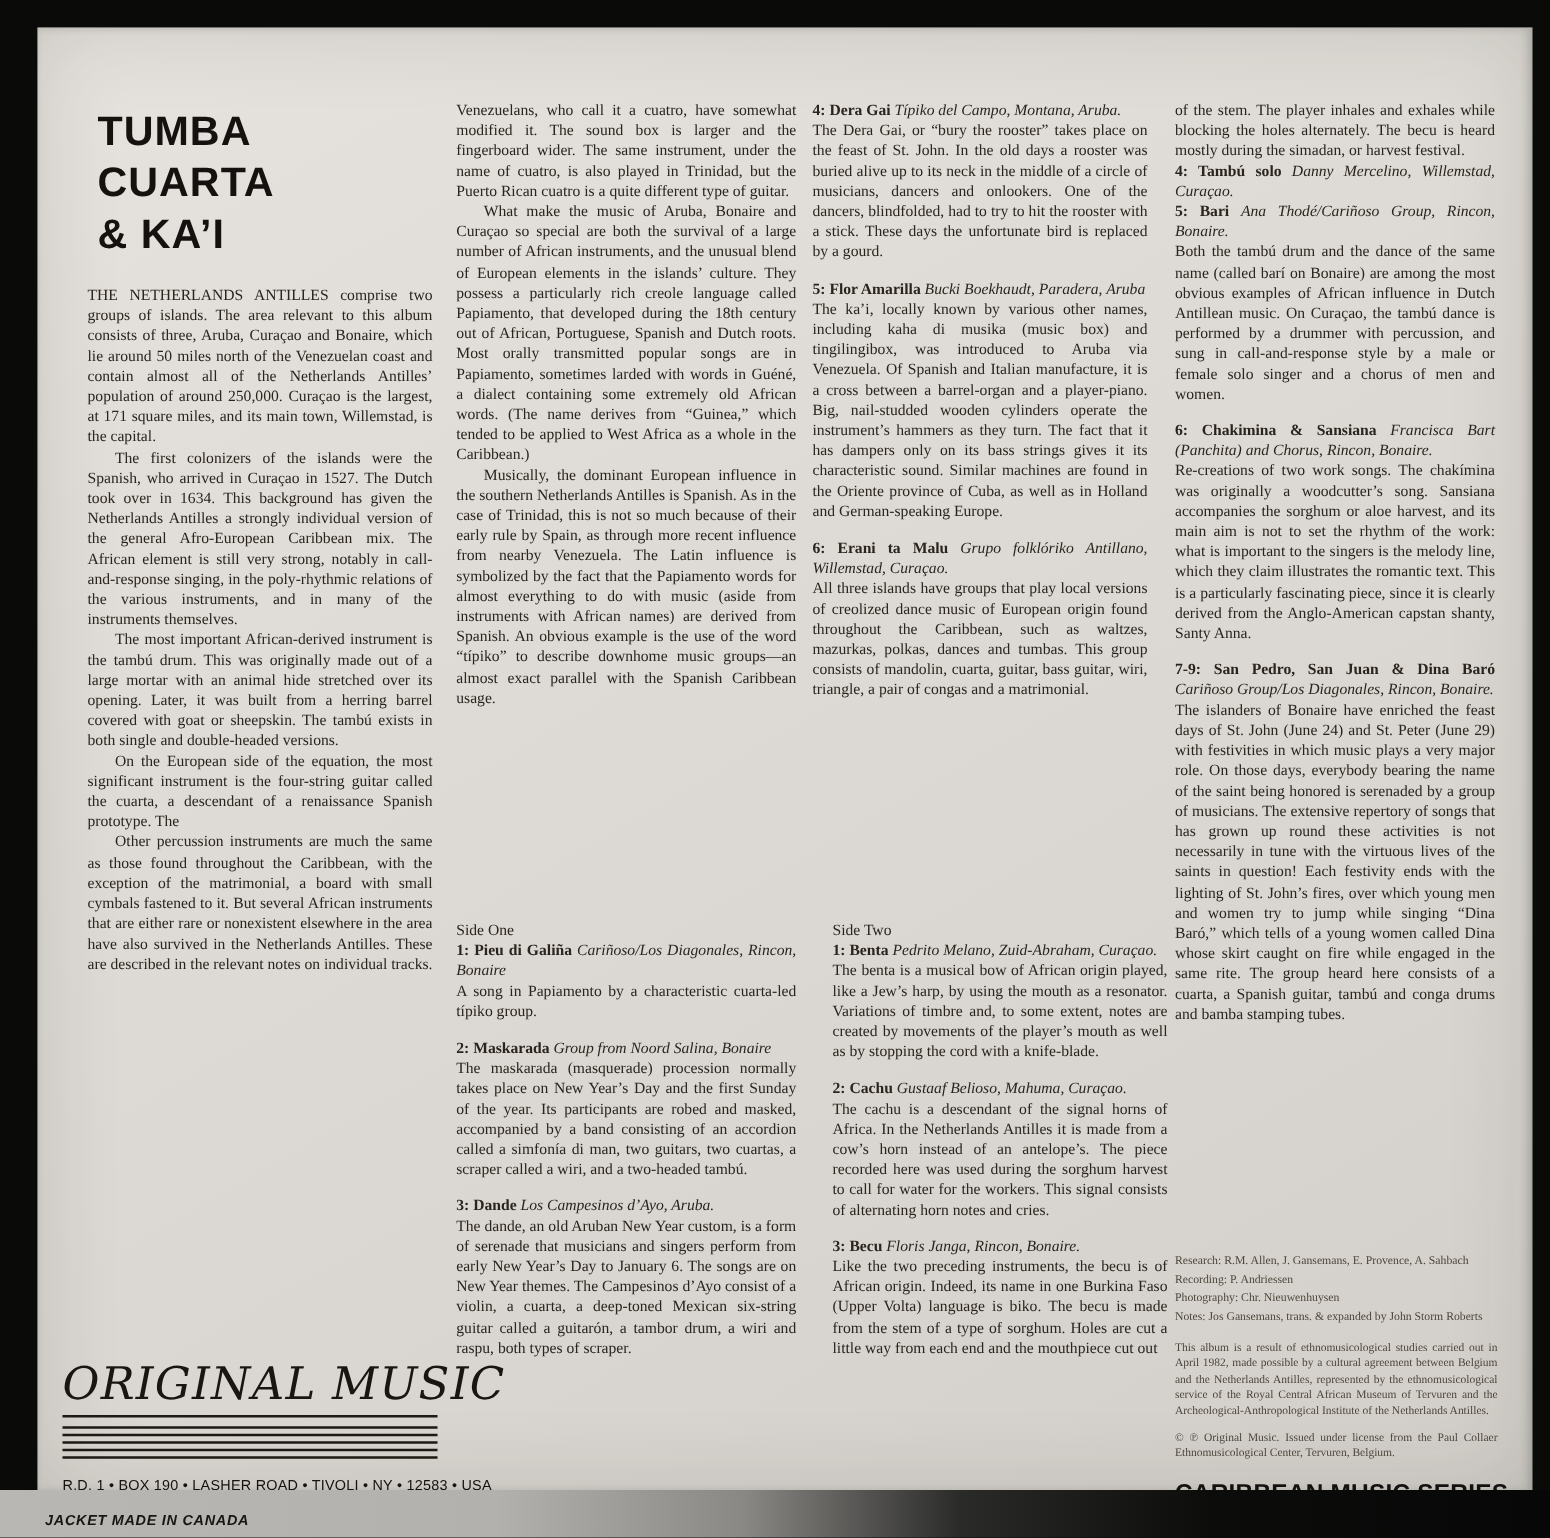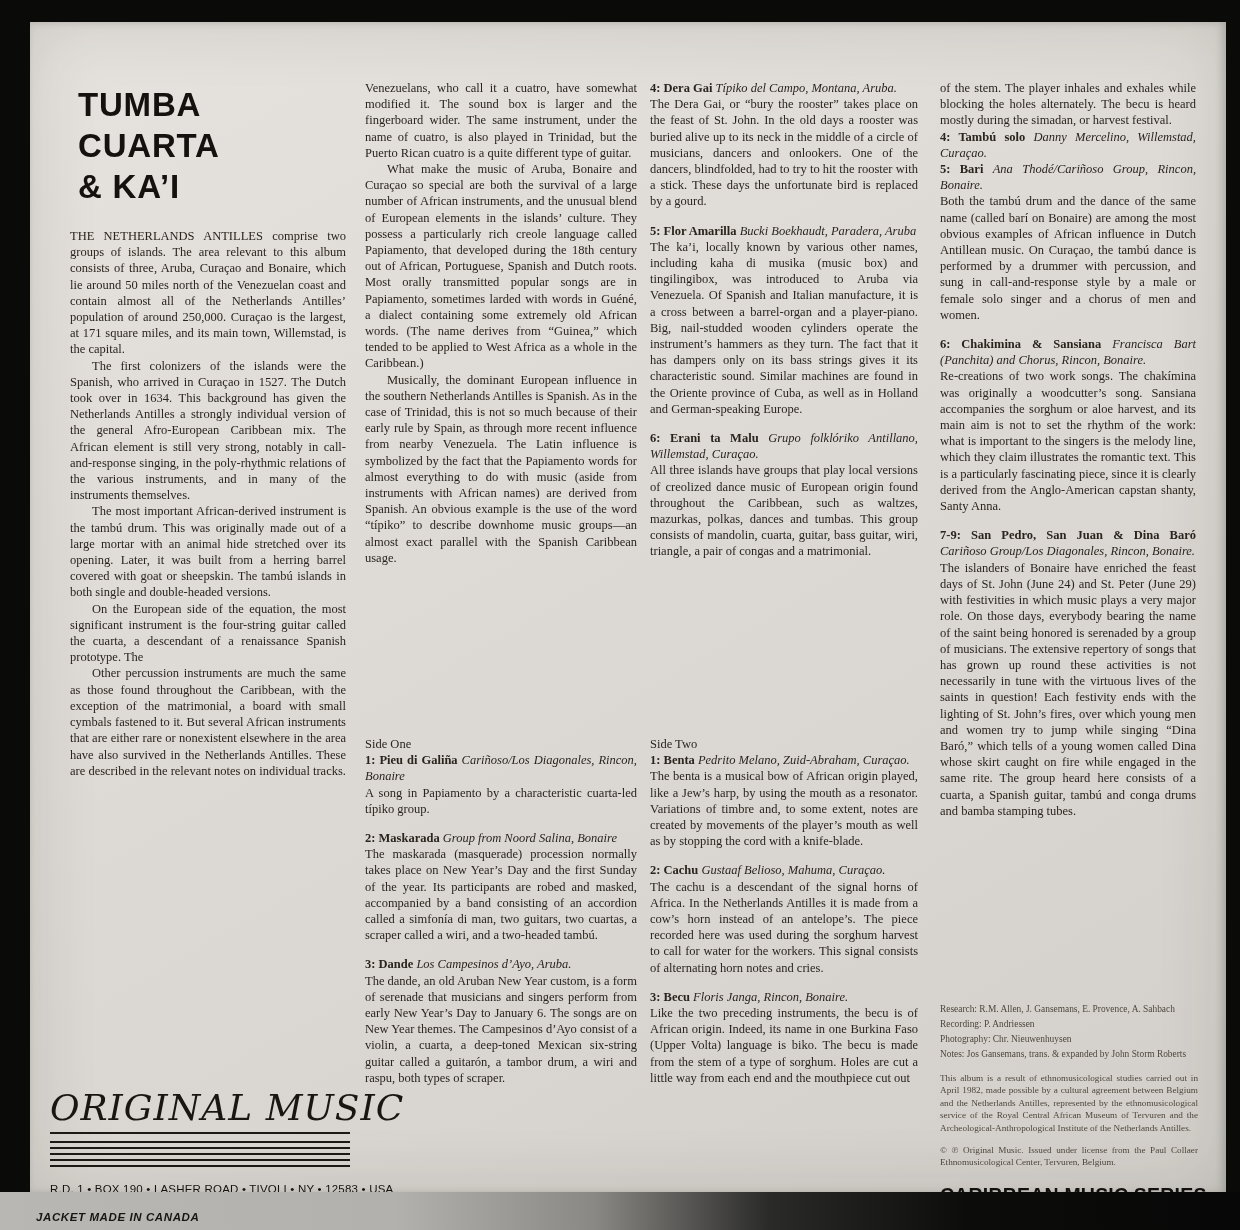--- a/index.html
+++ b/index.html
@@ -30,21 +30,21 @@
   }
   .col{
     position:absolute;color:#2a241d;
     font-size:12.5px;line-height:16.2px;text-align:justify;
   }
   #col1-text{left:40px;top:206px;width:276px;}
   #col2-text{left:335px;top:58px;width:272px;}
   #col3-text{left:620px;top:58px;width:268px;}
   #col4-text{left:910px;top:58px;width:256px;}
   #side-one-block{left:335px;top:714px;width:272px;}
-  #side-two-block{left:620px;top:714px;width:268px;}
+  #side-two-block{left:636px;top:714px;width:268px;}
   .col p{margin:0;}
   .col p.ind{text-indent:22px;}
   .side-heading{font-weight:normal;margin:0 0 10px 0;}
   .track{margin:0;}
   .track + .track{margin-top:13px;}
   .t-head{margin:0;}
   .t-title{font-weight:bold;}
   .t-credit{font-style:italic;}
   .t-body{margin:0;}
   .om-block{position:absolute;left:20px;top:1066px;width:300px;color:#191611;}
@@ -74,21 +74,21 @@
 
   <div class="album-title">
     <div>TUMBA</div>
     <div>CUARTA</div>
     <div>&amp; KA’I</div>
   </div>
 
   <div class="col" id="col1-text">
     <p>THE NETHERLANDS ANTILLES comprise two groups of islands. The area relevant to this album consists of three, Aruba, Curaçao and Bonaire, which lie around 50 miles north of the Venezuelan coast and contain almost all of the Netherlands Antilles’ population of around 250,000. Curaçao is the largest, at 171 square miles, and its main town, Willemstad, is the capital.</p>
     <p class="ind">The first colonizers of the islands were the Spanish, who arrived in Curaçao in 1527. The Dutch took over in 1634. This background has given the Netherlands Antilles a strongly individual version of the general Afro-European Caribbean mix. The African element is still very strong, notably in call-and-response singing, in the poly-rhythmic relations of the various instruments, and in many of the instruments themselves.</p>
-    <p class="ind">The most important African-derived instrument is the tambú drum. This was originally made out of a large mortar with an animal hide stretched over its opening. Later, it was built from a herring barrel covered with goat or sheepskin. The tambú islands in both single and double-headed versions.</p>
+    <p class="ind">The most important African-derived instrument is the tambú drum. This was originally made out of a large mortar with an animal hide stretched over its opening. Later, it was built from a herring barrel covered with goat or sheepskin. The tambú exists in both single and double-headed versions.</p>
     <p class="ind">On the European side of the equation, the most significant instrument is the four-string guitar called the cuarta, a descendant of a renaissance Spanish prototype. The</p>
     <p class="ind">Other percussion instruments are much the same as those found throughout the Caribbean, with the exception of the matrimonial, a board with small cymbals fastened to it. But several African instruments that are either rare or nonexistent elsewhere in the area have also survived in the Netherlands Antilles. These are described in the relevant notes on individual tracks.</p>
   </div>
 
   <div class="col" id="col2-text">
     <p>Venezuelans, who call it a cuatro, have somewhat modified it. The sound box is larger and the fingerboard wider. The same instrument, under the name of cuatro, is also played in Trinidad, but the Puerto Rican cuatro is a quite different type of guitar.</p>
     <p class="ind">What make the music of Aruba, Bonaire and Curaçao so special are both the survival of a large number of African instruments, and the unusual blend of European elements in the islands’ culture. They possess a particularly rich creole language called Papiamento, that developed during the 18th century out of African, Portuguese, Spanish and Dutch roots. Most orally transmitted popular songs are in Papiamento, sometimes larded with words in Guéné, a dialect containing some extremely old African words. (The name derives from “Guinea,” which tended to be applied to West Africa as a whole in the Caribbean.)</p>
     <p class="ind">Musically, the dominant European influence in the southern Netherlands Antilles is Spanish. As in the case of Trinidad, this is not so much because of their early rule by Spain, as through more recent influence from nearby Venezuela. The Latin influence is symbolized by the fact that the Papiamento words for almost everything to do with music (aside from instruments with African names) are derived from Spanish. An obvious example is the use of the word “típiko” to describe downhome music groups—an almost exact parallel with the Spanish Caribbean usage.</p>
   </div>
 

